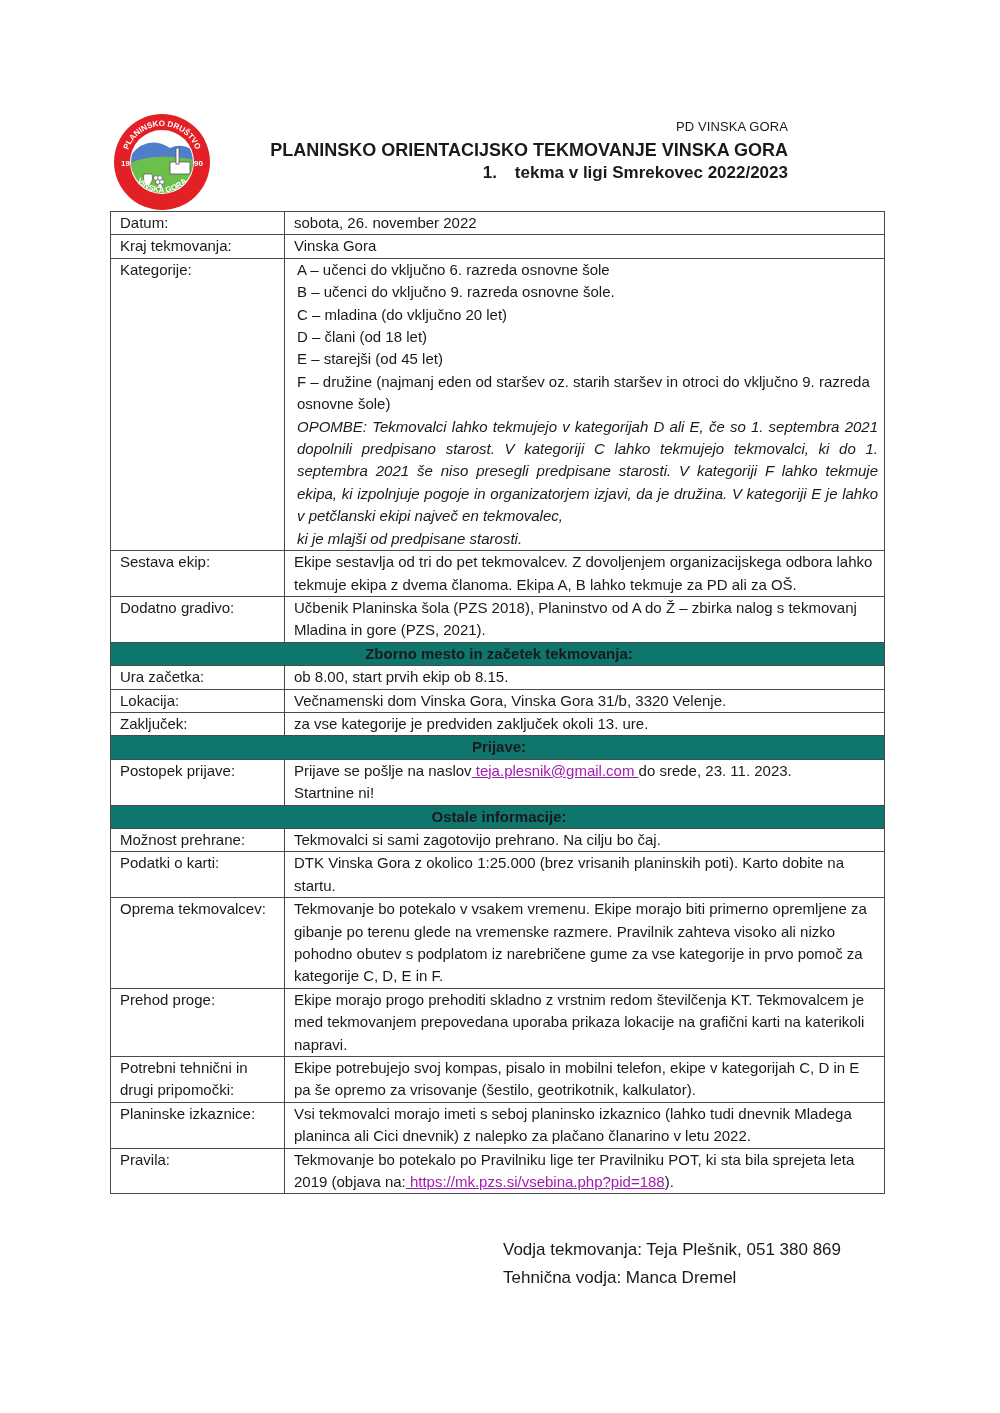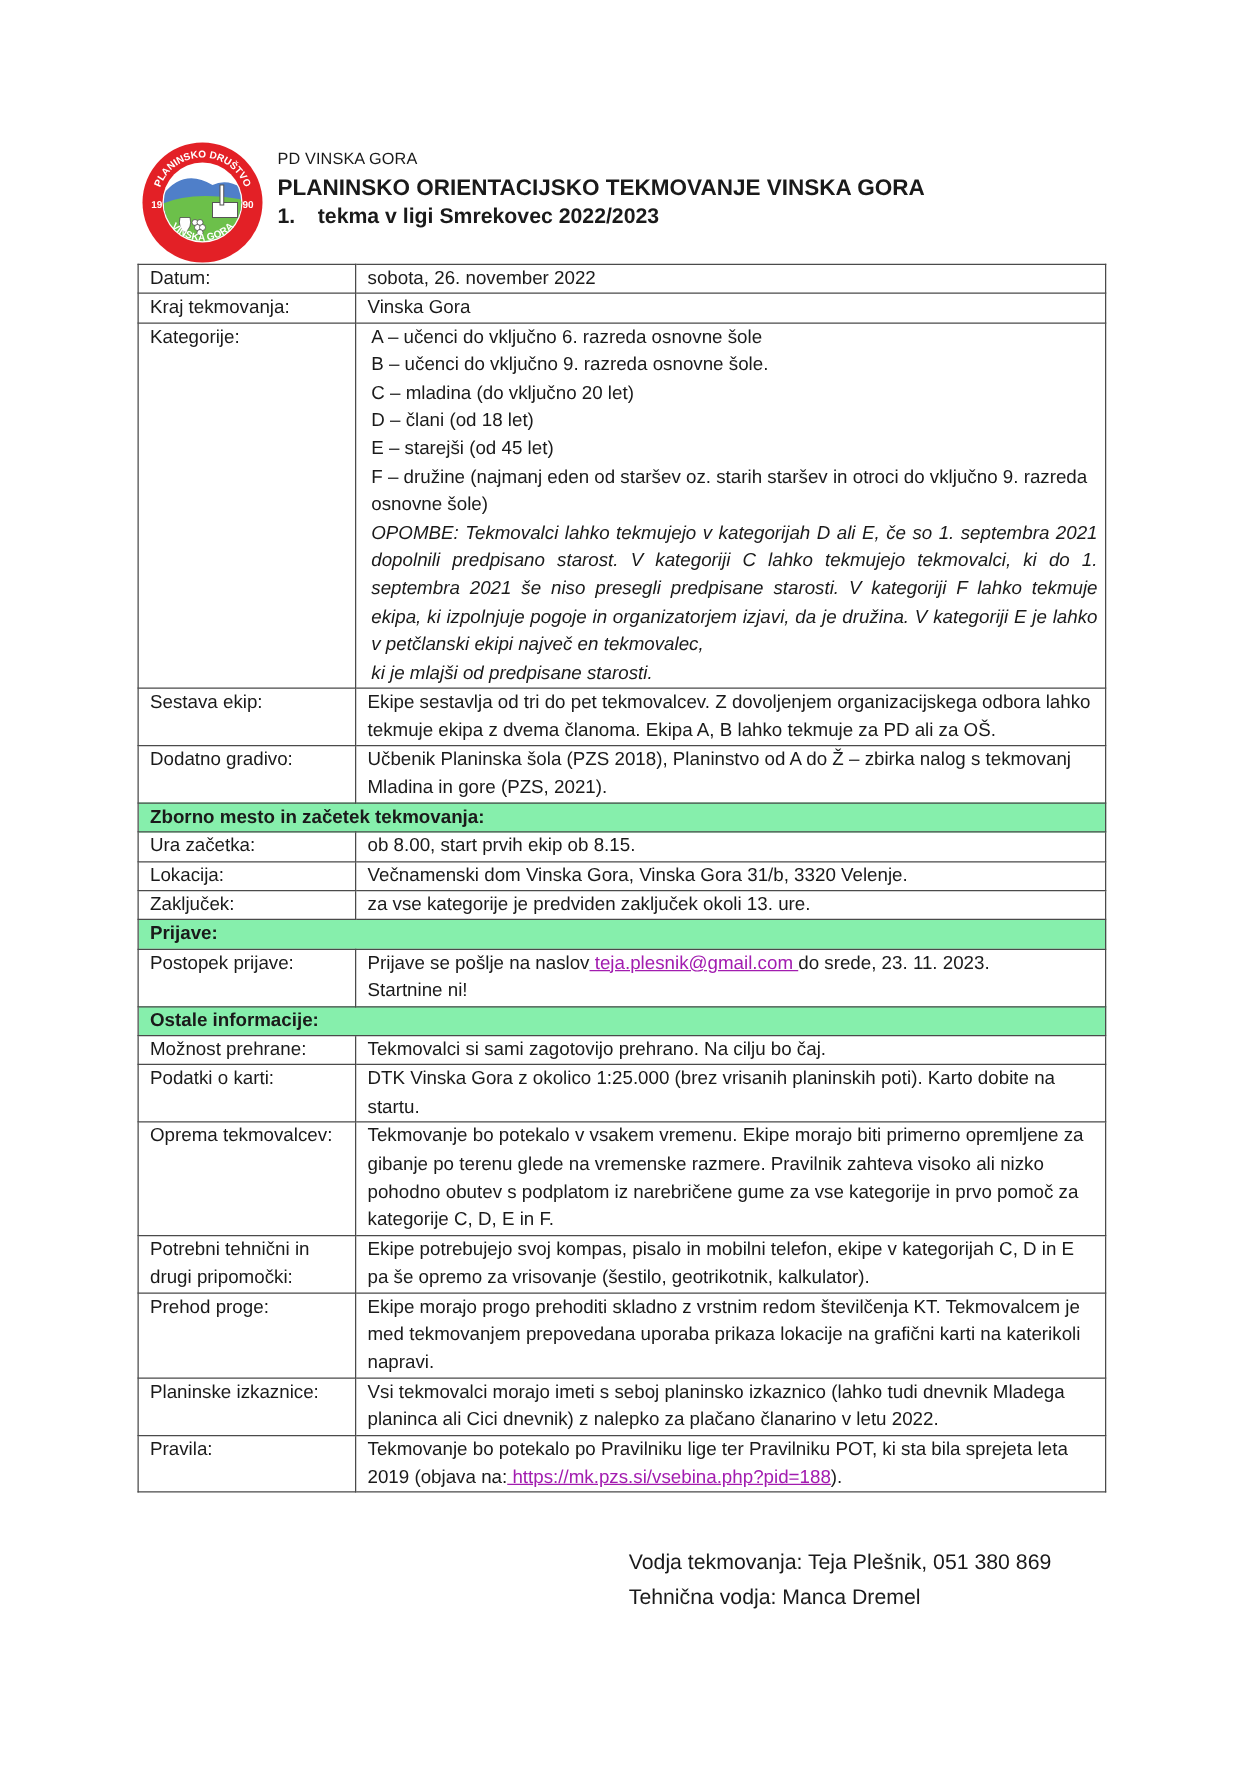--- a/index.html
+++ b/index.html
@@ -1,30 +1,30 @@
 <!DOCTYPE html>
 <html><head>
 <meta charset="utf-8">
 <style>
   html, body { margin: 0; padding: 0; background: #ffffff; }
   body { width: 1000px; height: 1413px; position: relative; overflow: hidden;
          font-family: "Liberation Sans", sans-serif; color: #1a1a1a; }
   .logo { position: absolute; left: 112px; top: 112px; width: 100px; height: 100px; }
-  .hdr { position: absolute; left: 222px; width: 540px; text-align: left; }
+  .hdr { position: absolute; left: 248px; width: 540px; text-align: right; }
   .hdr-org { top: 119px; font-size: 13px; letter-spacing: 0.1px; }
   .hdr-title { top: 140px; font-size: 18px; font-weight: bold; }
   .hdr-sub { top: 163px; font-size: 17px; font-weight: bold; }
   .hdr-sub .num { display: inline-block; margin-right: 18px; }
 
   table.info { position: absolute; left: 110px; top: 211px; width: 775px;
                border-collapse: collapse; font-size: 15px; line-height: 22.4px; }
   table.info td { border: 1px solid #4a4a4a; padding: 0 6px 0 9px; vertical-align: top; }
   table.info td.lbl { width: 158px; }
   table.info td.val { padding-left: 9px; }
-  table.info tr.sec td { background: #86efac; font-weight: bold; }
+  table.info tr.sec td { background: #0f766e; text-align: center; font-weight: bold; }
   .cat-line { padding-left: 3px; }
   .note { font-style: italic; text-align: justify; padding-left: 3px; }
   .note .last { display: block; text-align: left; }
   a.link { color: #a21caf; text-decoration: underline; }
 
   .footer { position: absolute; left: 503px; top: 1236px; font-size: 17px; line-height: 28px; }
 </style>
 </head>
 <body>
 
@@ -132,26 +132,26 @@
   </tr>
   <tr>
     <td class="lbl">Podatki o karti:</td>
     <td class="val">DTK Vinska Gora z okolico 1:25.000 (brez vrisanih planinskih poti). Karto dobite na startu.</td>
   </tr>
   <tr>
     <td class="lbl">Oprema tekmovalcev:</td>
     <td class="val">Tekmovanje bo potekalo v vsakem vremenu. Ekipe morajo biti primerno opremljene za gibanje po terenu glede na vremenske razmere. Pravilnik zahteva visoko ali nizko pohodno obutev s podplatom iz narebričene gume za vse kategorije in prvo pomoč za kategorije C, D, E in F.</td>
   </tr>
   <tr>
+    <td class="lbl">Prehod proge:</td>
+    <td class="val">Ekipe morajo progo prehoditi skladno z vrstnim redom številčenja KT. Tekmovalcem je med tekmovanjem prepovedana uporaba prikaza lokacije na grafični karti na katerikoli napravi.</td>
+  </tr>
+  <tr>
     <td class="lbl">Potrebni tehnični in drugi pripomočki:</td>
     <td class="val">Ekipe potrebujejo svoj kompas, pisalo in mobilni telefon, ekipe v kategorijah C, D in E pa še opremo za vrisovanje (šestilo, geotrikotnik, kalkulator).</td>
-  </tr>
-  <tr>
-    <td class="lbl">Prehod proge:</td>
-    <td class="val">Ekipe morajo progo prehoditi skladno z vrstnim redom številčenja KT. Tekmovalcem je med tekmovanjem prepovedana uporaba prikaza lokacije na grafični karti na katerikoli napravi.</td>
   </tr>
   <tr>
     <td class="lbl">Planinske izkaznice:</td>
     <td class="val">Vsi tekmovalci morajo imeti s seboj planinsko izkaznico (lahko tudi dnevnik Mladega planinca ali Cici dnevnik) z nalepko za plačano članarino v letu 2022.</td>
   </tr>
   <tr>
     <td class="lbl">Pravila:</td>
     <td class="val">
       <span>Tekmovanje bo potekalo po Pravilniku lige ter Pravilniku POT, ki sta bila sprejeta leta 2019 (objava na:</span><a class="link"> https://mk.pzs.si/vsebina.php?pid=188</a><span>).</span>
     </td>

